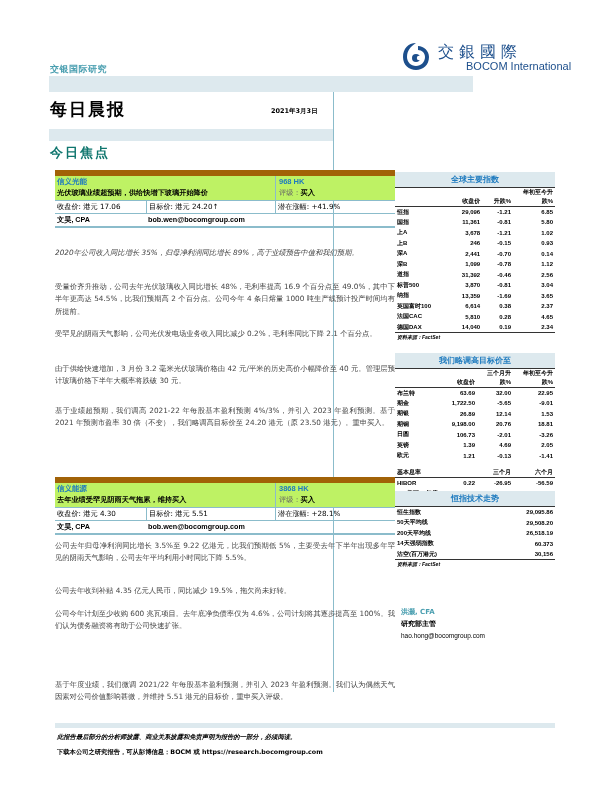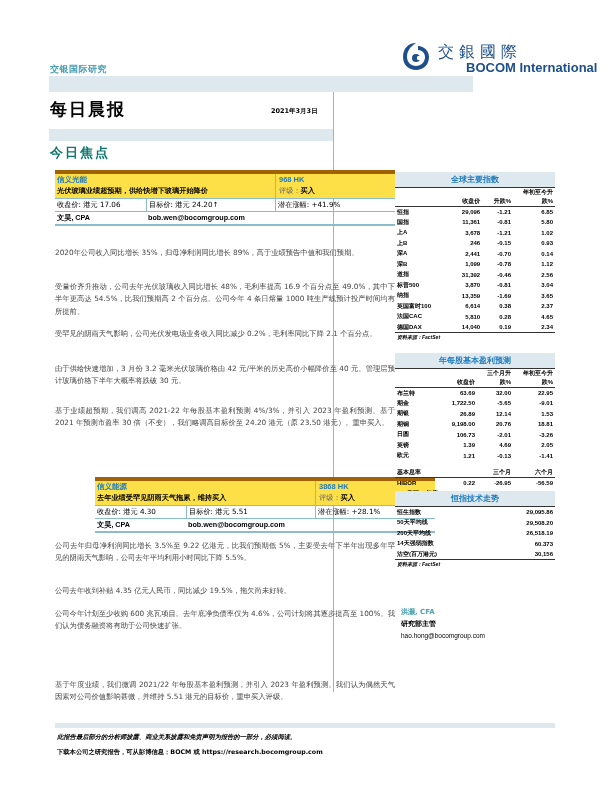--- a/index.html
+++ b/index.html
@@ -6,37 +6,37 @@
   body {
     width: 612px; height: 792px; background: #ffffff; position: relative; overflow: hidden;
     font-family: "DejaVu Sans", "Liberation Sans", sans-serif; color: #000;
   }
   .abs { position: absolute; }
   .band { background: #dde9ee; }
 
   
   #brand-left { left: 50px; top: 63px; font-size: 9px; font-weight: bold; color: #4a9fb0; letter-spacing: 0.5px; }
   #logo-zh { left: 438px; top: 42px; font-family: "DejaVu Serif", serif; font-size: 16px; color: #1d4f8c; letter-spacing: 5px; }
-  #logo-en { left: 438px; top: 60px; font-family: "Liberation Sans", sans-serif; font-size: 13px; font-weight: bold; color: #1d4f8c; padding-left: 28px; }
+  #logo-en { left: 438px; top: 60px; font-family: "Liberation Sans", sans-serif; font-size: 11px; font-weight: normal; color: #1d4f8c; padding-left: 28px; }
   #top-band { left: 49px; top: 76px; width: 424px; height: 16px; }
   #title { left: 50px; top: 98px; font-size: 17px; font-weight: bold; letter-spacing: 2px; font-family: "DejaVu Serif", serif; }
   #date { left: 271px; top: 107px; font-size: 6.5px; font-weight: bold; }
   #mid-band { left: 49px; top: 129px; width: 284px; height: 12px; }
   #focus { left: 50px; top: 144px; font-size: 13px; font-weight: bold; color: #0f766e; letter-spacing: 2px; font-family: "DejaVu Serif", serif; }
   #vline { left: 333px; top: 92px; width: 1px; height: 600px; background: #8bbccb; }
 
   
   .stock { left: 55px; width: 340px; font-size: 7.2px; }
   .stock .row { display: flex; border-bottom: 1px solid #8bbccb; }
   .stock .c1 { width: 220px; padding: 1px 2px; }
   .stock .c2 { width: 120px; padding: 1px 3px; border-left: 1px solid #8bbccb; }
   .stock .name { color: #1f7bbf; font-weight: bold; font-size: 7.5px; }
   .stock .code { color: #1f7bbf; font-weight: bold; font-size: 7.5px; font-family: "Liberation Sans", sans-serif; }
   .stock .headline { font-weight: bold; line-height: 12px; }
-  .stock .top { background: #fde047; border-top: 4px solid #a16207; }
+  .stock .top { background: #bef264; border-top: 6px solid #a16207; }
   .stock .rating-lbl { color: #666; }
   .stock .prices { display: flex; font-weight: normal; align-items: flex-end; }
   .stock .prices span { padding: 1px 2px; }
   .stock .p1 { width: 91px; }
   .stock .p2 { width: 129px; border-left: 1px solid #8bbccb; }
   .stock .p3 { width: 120px; border-left: 1px solid #8bbccb; }
   .stock .author { display: flex; font-family: "Liberation Sans", sans-serif; font-weight: bold; border-bottom: 2px solid #8bbccb; }
   .stock .author span { padding: 1px 2px; }
   .stock .a1 { width: 91px; }
 
@@ -97,27 +97,27 @@
   <div class="row prices">
     <span class="p1">收盘价: 港元 17.06</span>
     <span class="p2">目标价: 港元 24.20↑</span>
     <span class="p3">潜在涨幅: +41.9%</span>
   </div>
   <div class="author">
     <span class="a1">文昊, CPA</span>
     <span>bob.wen@bocomgroup.com</span>
   </div>
 </div>
-<div class="abs para" style="top:247px;">2020年公司收入同比增长 35%，归母净利润同比增长 89%，高于业绩预告中值和我们预期。</div>
+<div class="abs para" style="top:247px;font-style:italic;">2020年公司收入同比增长 35%，归母净利润同比增长 89%，高于业绩预告中值和我们预期。</div>
 <div class="abs para" style="top:281px;">受量价齐升推动，公司去年光伏玻璃收入同比增长 48%，毛利率提高 16.9 个百分点至 49.0%，其中下半年更高达 54.5%，比我们预期高 2 个百分点。公司今年 4 条日熔量 1000 吨生产线预计投产时间均有所提前。</div>
 <div class="abs para" style="top:328px;">受罕见的阴雨天气影响，公司光伏发电场业务收入同比减少 0.2%，毛利率同比下降 2.1 个百分点。</div>
 <div class="abs para" style="top:363px;">由于供给快速增加，3 月份 3.2 毫米光伏玻璃价格由 42 元/平米的历史高价小幅降价至 40 元。管理层预计玻璃价格下半年大概率将跌破 30 元。</div>
 <div class="abs para" style="top:405px;">基于业绩超预期，我们调高 2021-22 年每股基本盈利预测 4%/3%，并引入 2023 年盈利预测。基于 2021 年预测市盈率 30 倍（不变），我们略调高目标价至 24.20 港元（原 23.50 港元）。重申买入。</div>
 
-<div class="abs stock" style="top:477px;margin-left:40px;">
+<div class="abs stock" style="top:477px;">
   <div class="row top">
     <div class="c1">
       <div class="name">信义能源</div>
       <div class="headline">去年业绩受罕见阴雨天气拖累，维持买入</div>
     </div>
     <div class="c2">
       <div class="code">3868 HK</div>
       <div style="margin-top:2px;"><span class="rating-lbl">评级：</span><b>买入</b></div>
     </div>
   </div>
@@ -217,21 +217,21 @@
           <td>14,040</td>
           <td>0.19</td>
           <td>2.34</td>
         </tr>
   </tbody>
     </table>
   <div class="source">资料来源：FactSet</div>
 </div>
 
 <div class="abs rbox" style="top:353px;">
-  <div class="rhead">年每股基本盈利预测</div>
+  <div class="rhead">我们略调高目标价至</div>
   <table class="rtable">
     <tbody>
         <tr class="hb">
       <th></th>
       <th>收盘价</th>
       <th style="width:36px;">三个月升跌%</th>
       <th style="width:42px;">年初至今升跌%</th>
     </tr>
     <tr>
           <td>布兰特</td>

